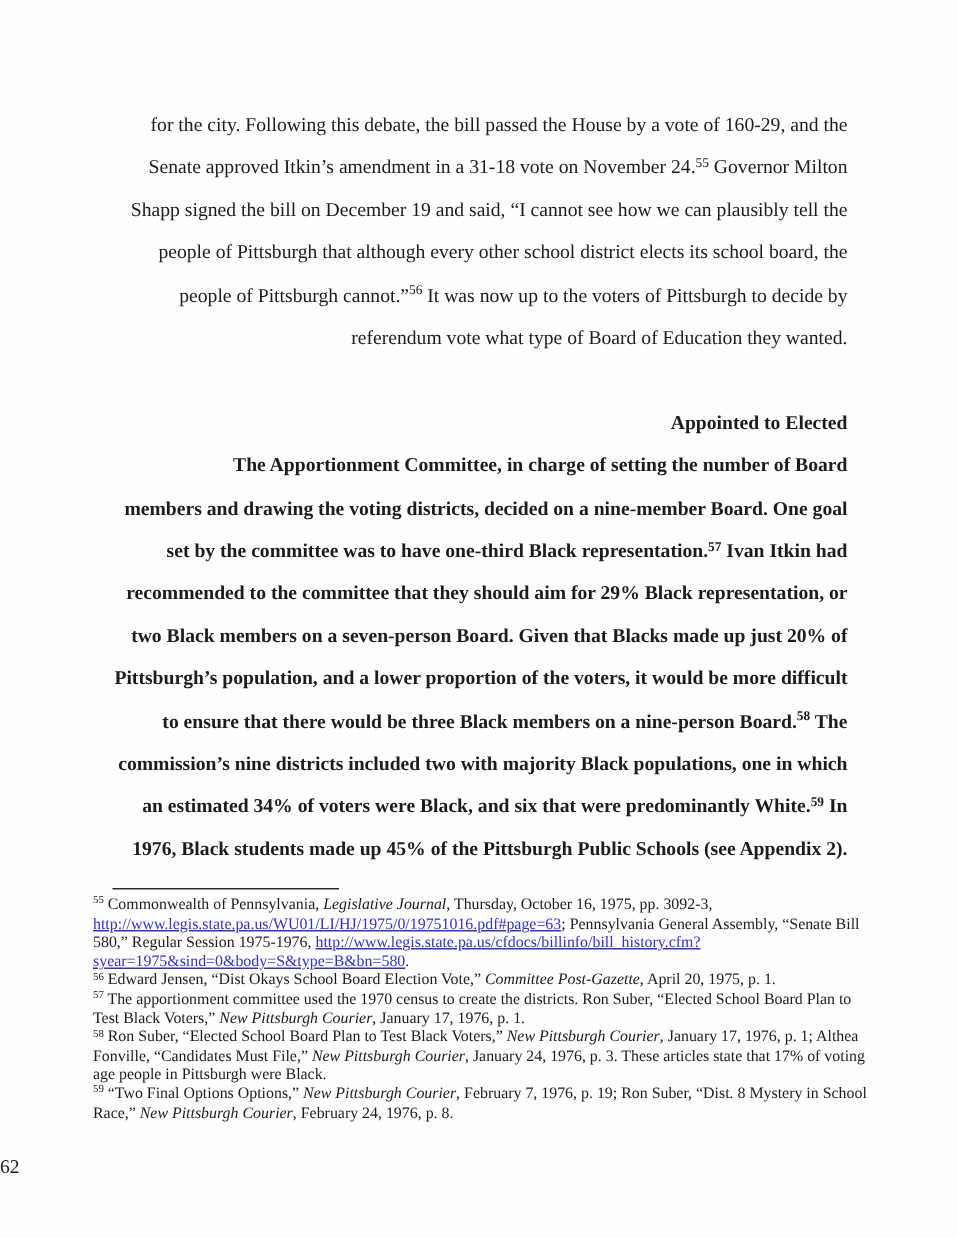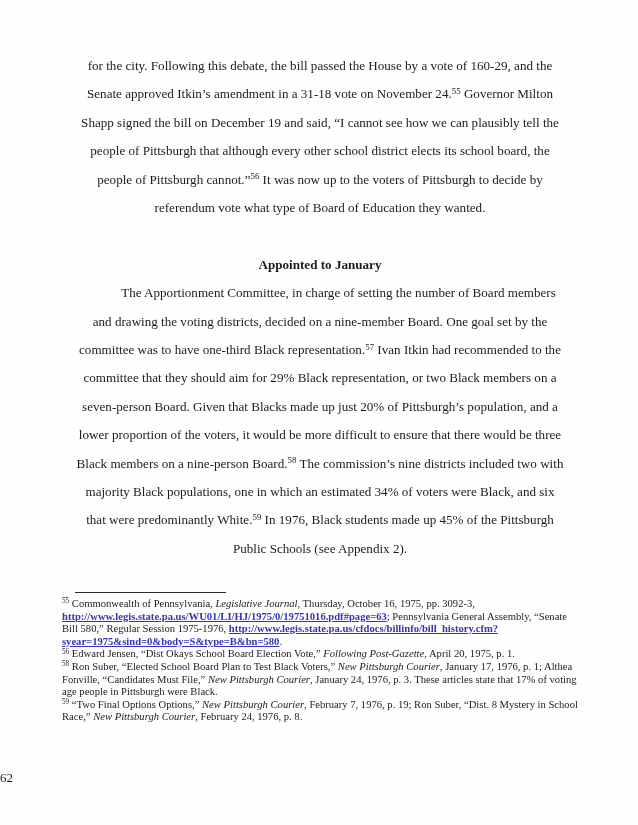--- a/index.html
+++ b/index.html
@@ -9,28 +9,28 @@
     width: 638px;
     height: 825px;
     background: #fefefe;
     font-family: "Liberation Serif", serif;
     color: var(--ink);
     overflow: hidden;
   }
   .body-block {
     position: absolute;
     left: 75px;
-    top: 52px;
+    top: 69px;
     width: 490px;
     font-size: 13.1px;
     line-height: 28.4px;
-    text-align: center;
+    text-align: right;
   }
   .para { margin: 0; }
-  .para-indent { text-indent: 37px; }
+  .para-indent { text-indent: 37px; font-weight: bold; }
   .heading {
     font-size: 13.1px;
     font-weight: bold;
     margin: 28.4px 0 0 0;
     line-height: 28.4px;
   }
   .fn-block {
     position: absolute;
     left: 62px;
     top: 592px;
@@ -45,44 +45,45 @@
     margin: 0 0 5px 13px;
   }
   .fn { margin: 0; overflow-wrap: break-word; }
   .sup {
     font-size: 0.68em;
     position: relative;
     top: -0.5em;
     line-height: 0;
   }
   .it { font-style: italic; text-align: center; }
-  a.lnk { color: var(--link); text-decoration: underline; cursor: pointer; font-weight: bold; }
+  a.lnk { color: var(--link); text-decoration: underline; cursor: pointer; }
   .page-num {
     position: absolute;
     left: 0;
     top: 770px;
     width: 100%;
     text-align: left;
     font-size: 13px;
   }
 </style>
 </head>
 <body>
 
 <div class="page">
 
   <div class="body-block">
     <p class="para"><span>for the city.  Following this debate, the bill passed the House by a vote of 160-29, and the Senate approved Itkin’s amendment in a 31-18 vote on November 24.</span><span class="sup">55</span><span>  Governor Milton Shapp signed the bill on December 19 and said, “I cannot see how we can plausibly tell the people of Pittsburgh that although every other school district elects its school board, the people of Pittsburgh cannot.”</span><span class="sup">56</span><span>  It was now up to the voters of Pittsburgh to decide by referendum vote what type of Board of Education they wanted.</span></p>
-    <h2 class="heading">Appointed to January</h2>
+    <h2 class="heading">Appointed to Elected</h2>
     <p class="para para-indent"><span>The Apportionment Committee, in charge of setting the number of Board members and drawing the voting districts, decided on a nine-member Board.  One goal set by the committee was to have one-third Black representation.</span><span class="sup">57</span><span>  Ivan Itkin had recommended to the committee that they should aim for 29% Black representation, or two Black members on a seven-person Board.  Given that Blacks made up just 20% of Pittsburgh’s population, and a lower proportion of the voters, it would be more difficult to ensure that there would be three Black members on a nine-person Board.</span><span class="sup">58</span><span>  The commission’s nine districts included two with majority Black populations, one in which an estimated 34% of voters were Black, and six that were predominantly White.</span><span class="sup">59</span><span> In 1976, Black students made up 45% of the Pittsburgh Public Schools (see Appendix 2).</span></p>
   </div>
 
   <div class="fn-block">
     <div class="fn-rule"></div>
     <div class="fn"><span class="sup">55</span><span> Commonwealth of Pennsylvania, </span><span class="it">Legislative Journal</span><span>, Thursday, October 16, 1975, pp. 3092-3, </span><a class="lnk" href="#">http://www.legis.state.pa.us/WU01/LI/HJ/1975/0/19751016.pdf#page=63</a><span>; Pennsylvania General Assembly, “Senate Bill 580,” Regular Session 1975-1976, </span><a class="lnk" href="#">http://www.legis.state.pa.us/cfdocs/billinfo/bill_history.cfm?syear=1975&amp;sind=0&amp;body=S&amp;type=B&amp;bn=580</a><span>.</span></div>
-    <div class="fn"><span class="sup">56</span><span> Edward Jensen, “Dist Okays School Board Election Vote,” </span><span class="it">Following Post-Gazette</span><span>, April 20, 1975, p. 1.</span></div>
+    <div class="fn"><span class="sup">56</span><span> Edward Jensen, “Dist Okays School Board Election Vote,” </span><span class="it">Committee Post-Gazette</span><span>, April 20, 1975, p. 1.</span></div>
+    <div class="fn"><span class="sup">57</span><span> The apportionment committee used the 1970 census to create the districts.  Ron Suber, “Elected School Board Plan to Test Black Voters,” </span><span class="it">New Pittsburgh Courier</span><span>, January 17, 1976, p. 1.</span></div>
     <div class="fn"><span class="sup">58</span><span> Ron Suber, “Elected School Board Plan to Test Black Voters,” </span><span class="it">New Pittsburgh Courier</span><span>, January 17, 1976, p. 1; Althea Fonville, “Candidates Must File,” </span><span class="it">New Pittsburgh Courier</span><span>, January 24, 1976, p. 3.  These articles state that 17% of voting age people in Pittsburgh were Black.</span></div>
     <div class="fn"><span class="sup">59</span><span> “Two Final Options Options,” </span><span class="it">New Pittsburgh Courier</span><span>, February 7, 1976, p. 19; Ron Suber, “Dist. 8 Mystery in School Race,” </span><span class="it">New Pittsburgh Courier</span><span>, February 24, 1976, p. 8.</span></div>
   </div>
 
   <div class="page-num">62</div>
 
 </div>
 
 </body></html>

